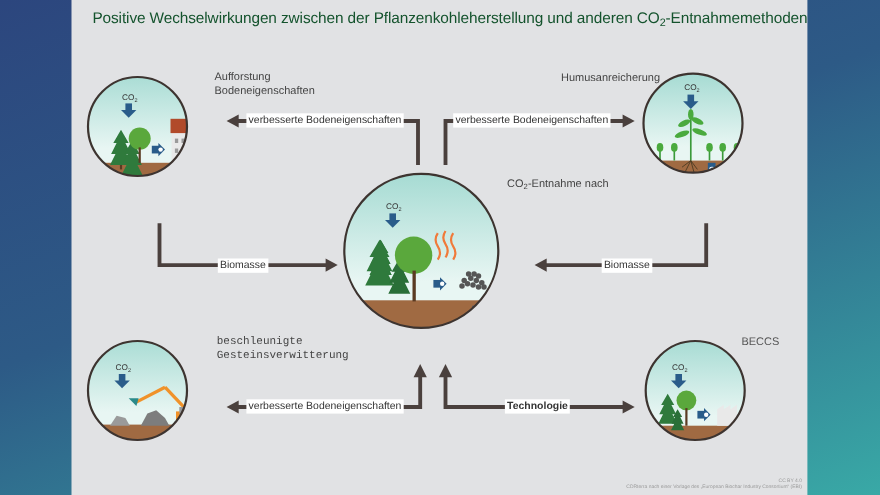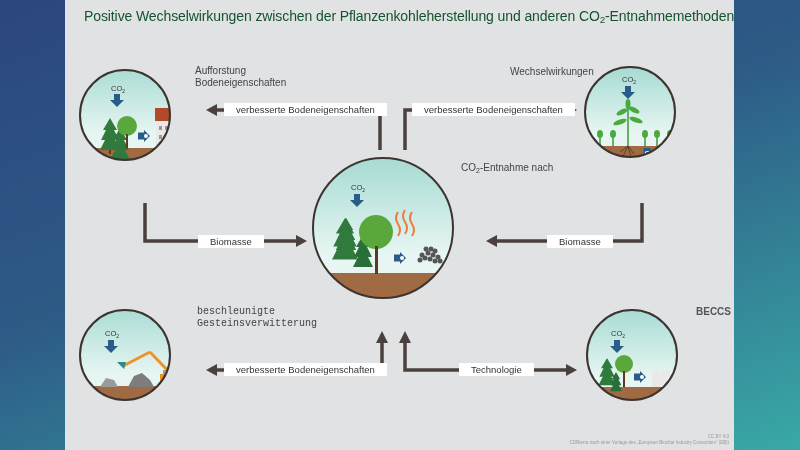--- a/index.html
+++ b/index.html
@@ -2,21 +2,21 @@
 <html><head>
 <meta charset="utf-8">
 <style>
   html,body{margin:0;padding:0;}
   body{width:800px;height:450px;overflow:hidden;position:relative;
     background:linear-gradient(160deg,#2c467e 0%,#2d5a86 45%,#39a9a6 100%);
     font-family:"Liberation Sans",sans-serif;}
   .panel{position:absolute;left:65px;top:0;width:669px;height:450px;background:#e1e2e4;}
   .title{position:absolute;left:84px;top:8px;font-size:14px;color:#14532d;white-space:nowrap;letter-spacing:-0.1px;}
   .lbl{position:absolute;font-size:10px;color:#444;line-height:12px;white-space:nowrap;}
-  .tag{position:absolute;font-size:9.5px;color:#333;background:#fff;padding:1px 12px;line-height:11px;white-space:nowrap;}
+  .tag{position:absolute;font-size:9.5px;color:#333;background:#fff;padding:1px 2px;line-height:11px;white-space:nowrap;}
   svg.diagram{position:absolute;left:0;top:0;}
   .credit{position:absolute;right:71px;font-size:4.5px;color:#999;text-align:right;white-space:nowrap;}
   sub{font-size:0.7em;vertical-align:-0.25em;}
 </style>
 </head>
 <body>
 
 <div class="panel"></div>
 
 <div class="title"><span>Positive Wechselwirkungen zwischen der Pflanzenkohleherstellung und anderen CO</span><sub>2</sub><span>-Entnahmemethoden</span></div>
@@ -237,34 +237,34 @@
     <text x="105" y="336">CO<tspan font-size="5" dy="2">2</tspan></text>
     <text x="611" y="336">CO<tspan font-size="5" dy="2">2</tspan></text>
   </g>
 </svg>
 
 <div class="lbl" style="left:195px;top:65px;">
   <div>Aufforstung</div>
   <div>Bodeneigenschaften</div>
 </div>
 <div class="lbl" style="left:510px;top:66px;">
-  <div>Wechselwirkungen</div>
+  <div>Humusanreicherung</div>
 </div>
 <div class="lbl" style="left:461px;top:162px;">
   <div><span>CO</span><sub>2</sub><span>-Entnahme nach</span></div>
 </div>
 <div class="lbl" style="left:197px;top:306px;font-family:Liberation Mono, monospace;">
   <div>beschleunigte</div>
   <div>Gesteinsverwitterung</div>
 </div>
-<div class="lbl" style="left:696px;top:306px;font-weight:bold;color:#555;">
+<div class="lbl" style="left:674px;top:306px;font-weight:normal;color:#555;">
   <div>BECCS</div>
 </div>
 
 <div class="tag" style="left:224px;top:103px;">verbesserte Bodeneigenschaften</div>
 <div class="tag" style="left:412px;top:103px;">verbesserte Bodeneigenschaften</div>
 <div class="tag" style="left:198px;top:235px;">Biomasse</div>
 <div class="tag" style="left:547px;top:235px;">Biomasse</div>
 <div class="tag" style="left:224px;top:363px;">verbesserte Bodeneigenschaften</div>
-<div class="tag" style="left:459px;top:363px;">Technologie</div>
+<div class="tag" style="left:459px;top:363px;font-weight:bold;">Technologie</div>
 
 <div class="credit" style="top:434px;">CC BY 4.0</div>
 <div class="credit" style="top:440px;">CDRterra nach einer Vorlage des „European Biochar Industry Consortium“ (EBI)</div>
 
 </body></html>

